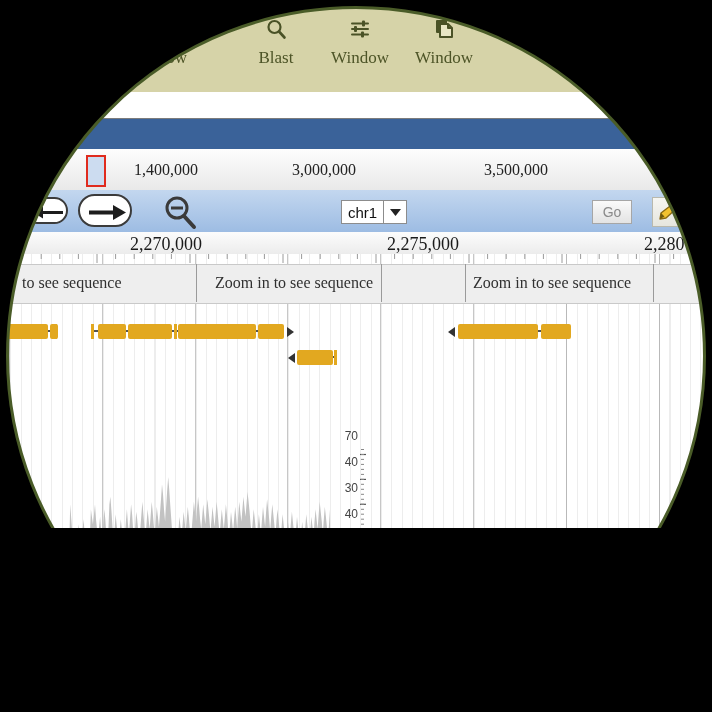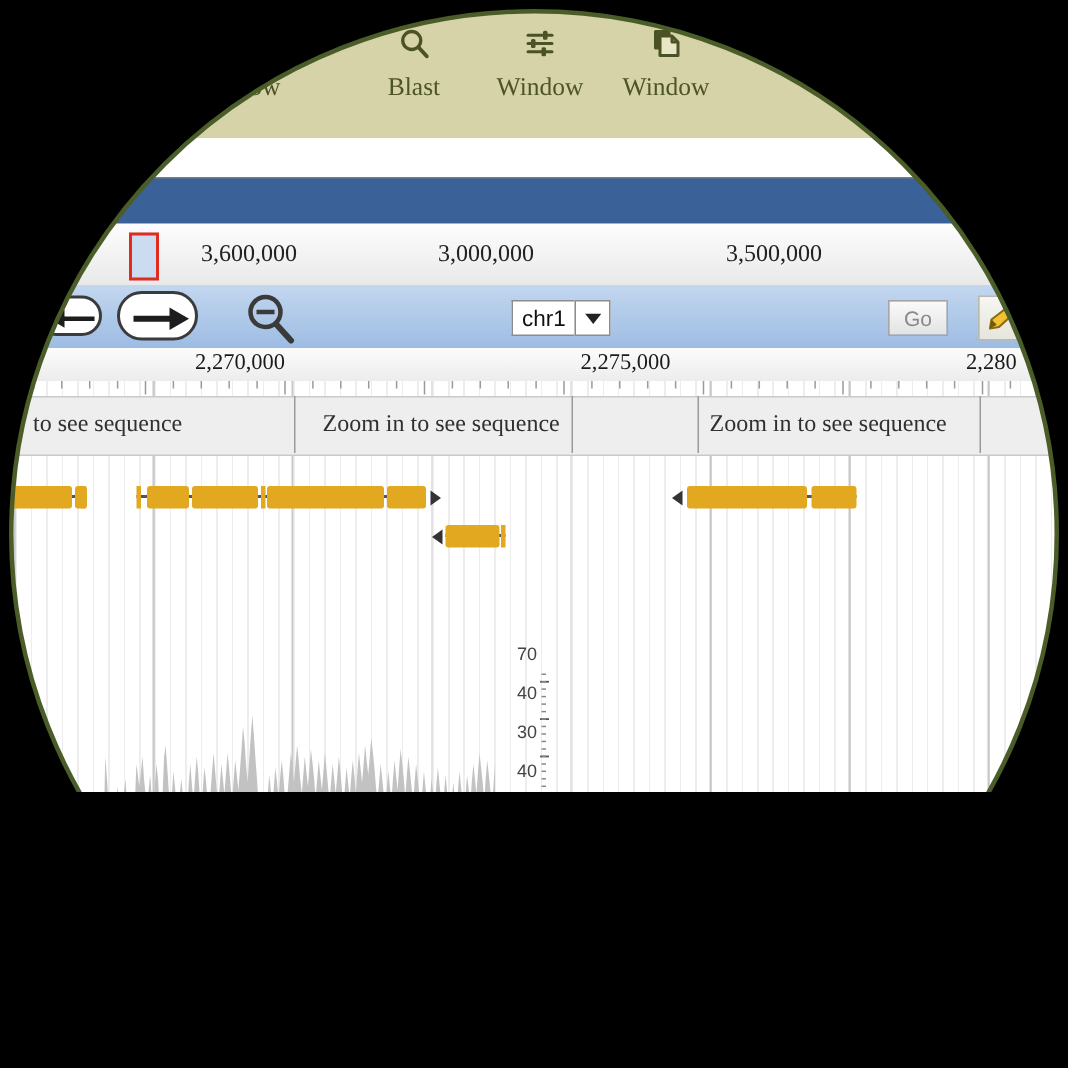--- a/index.html
+++ b/index.html
@@ -67,21 +67,21 @@
        background:linear-gradient(#fafafa,#e3e3e3);border:1px solid #a6a6a6;
        box-sizing:border-box;font-size:14px;line-height:22px;text-align:center;
        color:#8a8a8a;font-family:"Liberation Sans",sans-serif;}
   .penbtn{position:absolute;left:652px;top:197px;width:32px;height:30px;
        background:linear-gradient(#f6f6f2,#e6e6de);border:1px solid #b9b9ad;
        box-sizing:border-box;}
 
   
   .dtruler{position:absolute;left:0;top:232px;width:712px;height:22px;
            background:linear-gradient(#fcfcfc,#ececec);border-bottom:1px solid #adadad;}
-  .dtruler .tk{position:absolute;top:2px;font-size:15px;color:#1a1a1a;}
+  .dtruler .tk{position:absolute;top:2px;font-size:18px;color:#1a1a1a;}
 
   
   .tracks{position:absolute;left:0;top:254px;width:712px;height:458px;background:#fff;}
   .grid{position:absolute;inset:0;
         background-image:repeating-linear-gradient(to right, rgba(0,0,0,.07) 0 1px, transparent 1px 10.3px);}
   .grid2{position:absolute;inset:0;
         background-image:repeating-linear-gradient(to right, rgba(0,0,0,.22) 0 1px, transparent 1px 92.8px);
         background-position:9px 0;}
 
   
@@ -169,21 +169,21 @@
           </div>
 
         </div>
       </div>
 
       <div class="white-gap"></div>
 
       <div class="blueband"></div>
 
       <div class="ovruler">
-        <span class="tk" style="left:134px">3,600,000</span>
+        <span class="tk" style="left:134px">1,400,000</span>
         <span class="tk" style="left:292px">3,000,000</span>
         <span class="tk" style="left:484px">3,500,000</span>
       </div>
       <div class="ovsel"></div>
 
       <div class="navbar"></div>
 
       <div class="navbtn" style="left:24px;top:197px;">
         <div class="pill">
           <svg width="34" height="19" viewBox="0 0 34 19" aria-hidden="true">

